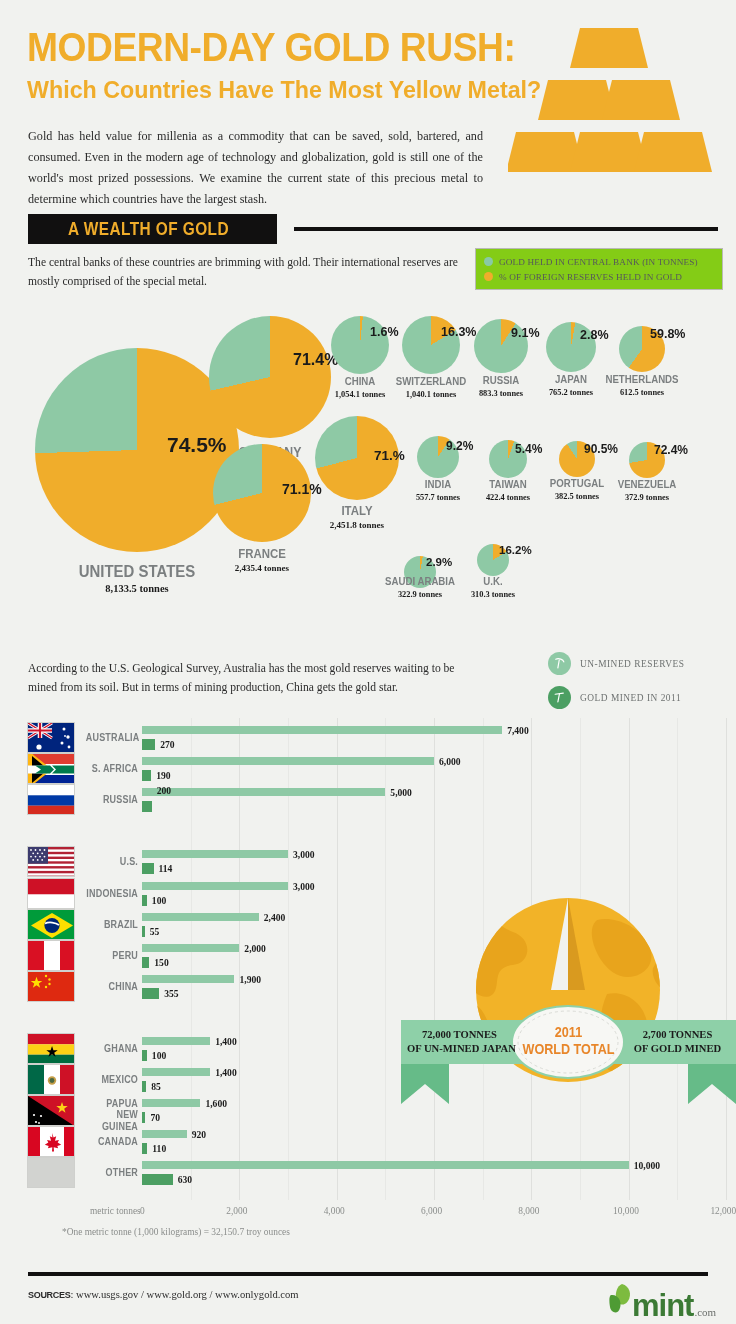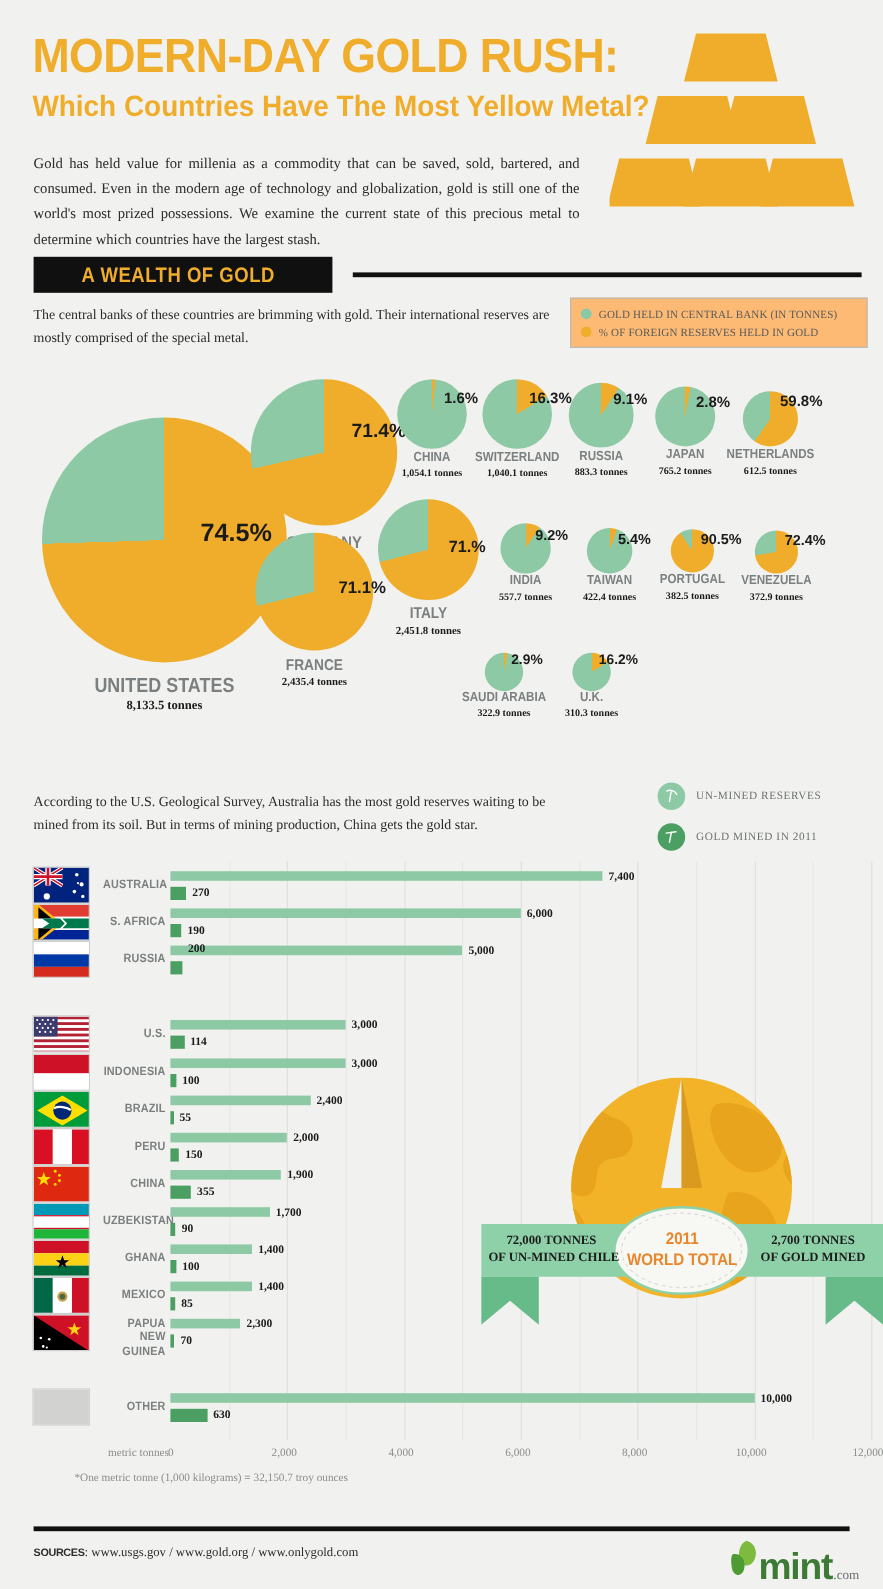--- a/index.html
+++ b/index.html
@@ -64,21 +64,21 @@
 
   .sect-body {
     position: absolute;
     font-size: 11.6px; line-height: 1.62; color: #2b2b2b;
   }
 
   
   .pie-legend {
     position: absolute; left: 475px; top: 248px;
     width: 248px; padding: 5px 8px;
-    border: 1px solid #b9bab6; background: #fdba74;
+    border: 1px solid #b9bab6; background: #84cc16;
   }
   .pie-legend .row { display: flex; align-items: center; height: 15px; }
   .pie-legend .dot { width: 9px; height: 9px; border-radius: 50%; margin-right: 6px; flex: 0 0 auto; }
   .pie-legend .txt {
     font-size: 9.2px; color: #56595a; letter-spacing: 0.15px;
     font-family: "Liberation Serif", serif; white-space: nowrap;
   }
 
   
   .pie-wrap { position: absolute; }
@@ -324,21 +324,21 @@
       <div class="pie-name" style="font-size: 11px; left: 487px; width: 180px; top: 477px;">PORTUGAL</div>
       <div class="pie-tonnes" style="font-size: 8.4px; left: 487px; width: 180px; top: 492px;">382.5 tonnes</div>
       <div class="pie-wrap" style="left: 629px; top: 442px; width: 36px; height: 36px;">
         <div class="pie" style="width: 36px; height: 36px; background: conic-gradient(rgb(240, 173, 43) 0deg, rgb(240, 173, 43) 72.4%, rgb(142, 201, 165) 72.4%, rgb(142, 201, 165) 100%);">
           <div class="pct" style="font-size: 12px; left: 25px; top: 0.56px;">72.4%</div>
         </div>
       </div>
       <div class="pie-name" style="font-size: 11px; left: 557px; width: 180px; top: 478px;">VENEZUELA</div>
       <div class="pie-tonnes" style="font-size: 8.4px; left: 557px; width: 180px; top: 493px;">372.9 tonnes</div>
       <div class="pie-wrap" style="left: 404px; top: 544px; width: 32px; height: 32px;">
-        <div class="pie" style="width: 32px; height: 32px; background: conic-gradient(rgb(240, 173, 43) 0deg, rgb(240, 173, 43) 2.9%, rgb(142, 201, 165) 2.9%, rgb(142, 201, 165) 100%);">
+        <div class="pie" style="width: 32px; height: 32px; background: conic-gradient(rgb(240, 173, 43) 0deg, rgb(240, 173, 43) 2.9%, rgb(142, 201, 165) 2.9%, rgb(142, 201, 165) 100%); margin-top: 12px;">
           <div class="pct" style="font-size: 11.5px; left: 22px; top: -0.13px;">2.9%</div>
         </div>
       </div>
       <div class="pie-name" style="font-size: 11px; left: 330px; width: 180px; top: 575px;">SAUDI ARABIA</div>
       <div class="pie-tonnes" style="font-size: 8.4px; left: 330px; width: 180px; top: 590px;">322.9 tonnes</div>
       <div class="pie-wrap" style="left: 477px; top: 544px; width: 32px; height: 32px;">
         <div class="pie" style="width: 32px; height: 32px; background: conic-gradient(rgb(240, 173, 43) 0deg, rgb(240, 173, 43) 16.2%, rgb(142, 201, 165) 16.2%, rgb(142, 201, 165) 100%);">
           <div class="pct" style="font-size: 11.5px; left: 22px; top: -0.13px;">16.2%</div>
         </div>
       </div>
@@ -517,34 +517,20 @@
             <circle cx="21.5" cy="7.5" r="1.2" fill="#ffde00"></circle>
             <circle cx="21.5" cy="12" r="1.2" fill="#ffde00"></circle>
             <circle cx="18" cy="15" r="1.2" fill="#ffde00"></circle>
           </svg></div>
         <div class="cname" style="top: 10px;">CHINA</div>
         <div class="bar res" style="top: 4px; width: 92.4667px;"></div>
         <div class="bval" style="left: 239.467px; top: 3px;">1,900</div>
         <div class="bar min" style="top: 17px; height: 11px; width: 17.2767px;"></div>
         <div class="bval" style="left: 164.277px; top: 17px;">355</div>
       </div>
-      <div class="brow" style="top: 283.9px; height: 31.1px;">
-        <div class="flag" style="top: 0px;"><svg width="48" height="31" viewBox="0 0 48 31">
-            <rect width="48" height="9.6" fill="#0099b5"></rect>
-            <rect y="9.6" width="48" height="1.2" fill="#ce1126"></rect>
-            <rect y="10.8" width="48" height="9.4" fill="#fff"></rect>
-            <rect y="20.2" width="48" height="1.2" fill="#ce1126"></rect>
-            <rect y="21.4" width="48" height="9.6" fill="#1eb53a"></rect>
-          </svg></div>
-        <div class="cname" style="top: 10px;">UZBEKISTAN</div>
-        <div class="bar res" style="top: 4px; width: 82.7333px;"></div>
-        <div class="bval" style="left: 229.733px; top: 3px;">1,700</div>
-        <div class="bar min" style="top: 17px; height: 11px; width: 4.38px;"></div>
-        <div class="bval" style="left: 151.38px; top: 17px;">90</div>
-      </div>
       <div class="brow" style="top: 315px; height: 31.1px;">
         <div class="flag" style="top: 0px;"><svg width="48" height="31" viewBox="0 0 48 31">
             <rect width="48" height="10.3" fill="#ce1126"></rect>
             <rect y="10.3" width="48" height="10.4" fill="#fcd116"></rect>
             <rect y="20.7" width="48" height="10.3" fill="#006b3f"></rect>
             <path d="M24 11.2 l1.7 5 h5.2 l-4.2 3.1 1.6 5 -4.3-3.1 -4.3 3.1 1.6-5 -4.2-3.1 h5.2 Z" fill="#000" transform="scale(0.82) translate(5.3,3.5)"></path>
           </svg></div>
         <div class="cname" style="top: 10px;">GHANA</div>
         <div class="bar res" style="top: 4px; width: 68.1333px;"></div>
         <div class="bval" style="left: 215.133px; top: 3px;">1,400</div>
@@ -570,23 +556,36 @@
             <rect width="48" height="31" fill="#ce1126"></rect>
             <path d="M0 0 L48 31 L0 31 Z" fill="#000"></path>
             <circle cx="8" cy="26" r="1.1" fill="#fff"></circle>
             <circle cx="13" cy="20" r="1.1" fill="#fff"></circle>
             <circle cx="6" cy="19" r="1.1" fill="#fff"></circle>
             <circle cx="11" cy="27" r="0.9" fill="#fff"></circle>
             <path d="M34 6 l1.4 4.1 h4.3 l-3.5 2.6 1.3 4.1 -3.5-2.6 -3.5 2.6 1.3-4.1 -3.5-2.6 h4.3 Z" fill="#fcd116"></path>
           </svg></div>
         <div class="cname" style="top: 3px;">PAPUA<br>NEW GUINEA</div>
         <div class="bar res" style="top: 4px; width: 58.4px;"></div>
-        <div class="bval" style="left: 205.4px; top: 3px;">2,300</div>
+        <div class="bval" style="left: 205.4px; top: 3px;">1,600</div>
         <div class="bar min" style="top: 17px; height: 11px; width: 3.40667px;"></div>
         <div class="bval" style="left: 150.407px; top: 17px;">70</div>
+      </div>
+      <div class="brow" style="top: 408.3px; height: 31.1px;">
+        <div class="flag" style="top: 0px;"><svg width="48" height="31" viewBox="0 0 48 31">
+            <rect width="48" height="31" fill="#fff"></rect>
+            <rect width="12" height="31" fill="#d80621"></rect>
+            <rect x="36" width="12" height="31" fill="#d80621"></rect>
+            <path d="M24 6 l1.6 4.6 2.6-1.3 -1.2 4.4 4-0.8 -1.3 2.6 3.5 2.3 -3.9 1.2 0.8 2.2 -4.4-0.9 0.3 4.2 h-2 l0.3-4.2 -4.4 0.9 0.8-2.2 -3.9-1.2 3.5-2.3 -1.3-2.6 4 0.8 -1.2-4.4 2.6 1.3 Z" fill="#d80621"></path>
+          </svg></div>
+        <div class="cname" style="top: 10px;">CANADA</div>
+        <div class="bar res" style="top: 4px; width: 44.7733px;"></div>
+        <div class="bval" style="left: 191.773px; top: 3px;">920</div>
+        <div class="bar min" style="top: 17px; height: 11px; width: 5.35333px;"></div>
+        <div class="bval" style="left: 152.353px; top: 17px;">110</div>
       </div>
       <div class="brow" style="top: 439.4px; height: 31.1px;">
         <div class="flag" style="top: 0px;"><svg width="48" height="31" viewBox="0 0 48 31">
             <rect width="48" height="31" fill="#d2d3d0"></rect>
           </svg></div>
         <div class="cname" style="top: 10px;">OTHER</div>
         <div class="bar res" style="top: 4px; width: 486.667px;"></div>
         <div class="bval" style="left: 633.667px; top: 3px;">10,000</div>
         <div class="bar min" style="top: 17px; height: 11px; width: 30.66px;"></div>
         <div class="bval" style="left: 177.66px; top: 17px;">630</div>
@@ -626,21 +625,21 @@
       <path d="M287 166 L287 206 L311 186 L335 206 L335 166 Z" fill="#66bb88"></path>
       <ellipse cx="167" cy="144" rx="56" ry="36" fill="#f7f7f4" stroke="#8ed0a8" stroke-width="2"></ellipse>
       <ellipse cx="167" cy="144" rx="50" ry="31" fill="none" stroke="#dadbd6" stroke-width="1" stroke-dasharray="3 3"></ellipse>
     </svg>
 
     <div class="wt-year" style="left:0; top:126px;">2011</div>
     <div class="wt-label" style="left:0; top:143px;">WORLD TOTAL</div>
 
     <div class="ribbon-txt" style="left:6px; top:130px; width:105px;">
       <div>72,000 TONNES</div>
-      <div>OF UN-MINED CHILE</div>
+      <div>OF UN-MINED JAPAN</div>
     </div>
     <div class="ribbon-txt" style="left:224px; top:130px; width:105px;">
       <div>2,700 TONNES</div>
       <div>OF GOLD MINED</div>
     </div>
   </div>
 
   <div class="foot-rule"></div>
   <div class="foot-sources">
     <b>SOURCES</b><span>: www.usgs.gov  /  www.gold.org  /  www.onlygold.com</span>

